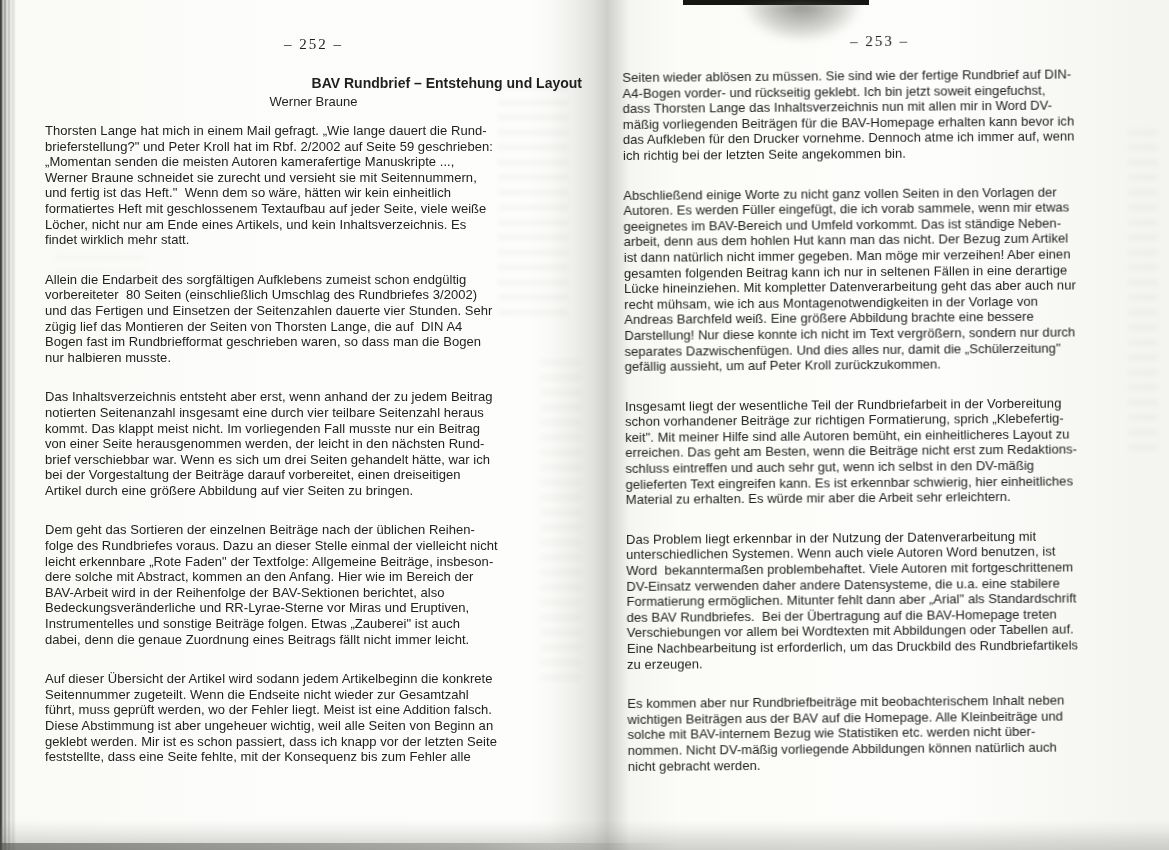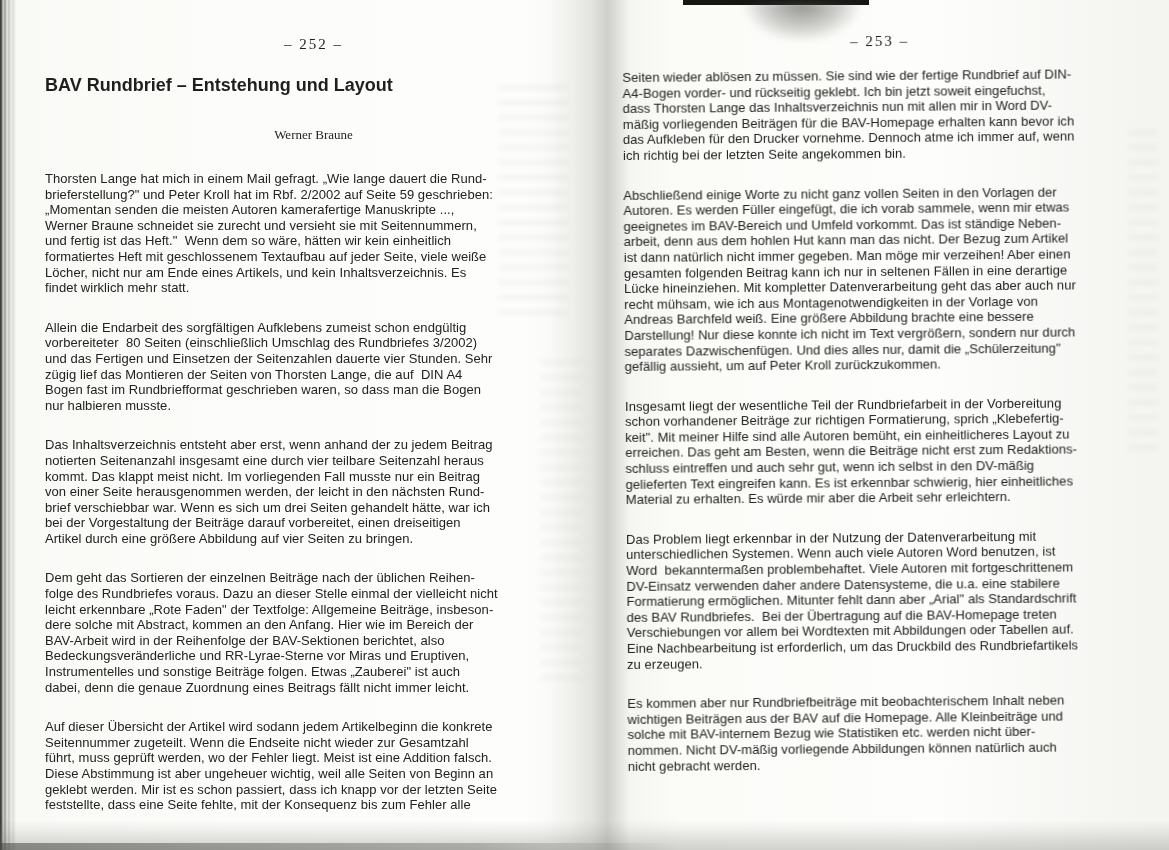--- a/index.html
+++ b/index.html
@@ -72,31 +72,30 @@
 
   .pageno {
     font-family: "Liberation Serif", serif;
     font-size: 15px; letter-spacing: 2px;
     text-align: center; 
     filter: blur(0.25px);
   }
   .page-left .pageno  { margin: 6px 0 16px 0; }
   .page-right .pageno { margin: 9px 0 0 0; }
   .title {
-    font-size: 18px; font-weight: bold; text-align: left;
+    font-size: 14px; font-weight: bold; text-align: right;
     margin-top: 22px;
     filter: blur(0.2px);
   }
   .author {
     font-size: 13px; text-align: center;
-    margin-top: 31px;
+    margin-top: 3px;
     filter: blur(0.2px);
-    font-family: Liberation Serif, serif;
-  }
-  .body-text { margin-top: 28px; }
+  }
+  .body-text { margin-top: 14px; }
   .page-right .body-text { margin-top: 18px; }
   .para {
     font-size: 13px; line-height: 15.6px;
     white-space: pre;
     margin: 0 0 24px 0;
     color: #222;
     filter: blur(0.26px);
     letter-spacing: 0.05px;
   }
 </style>

